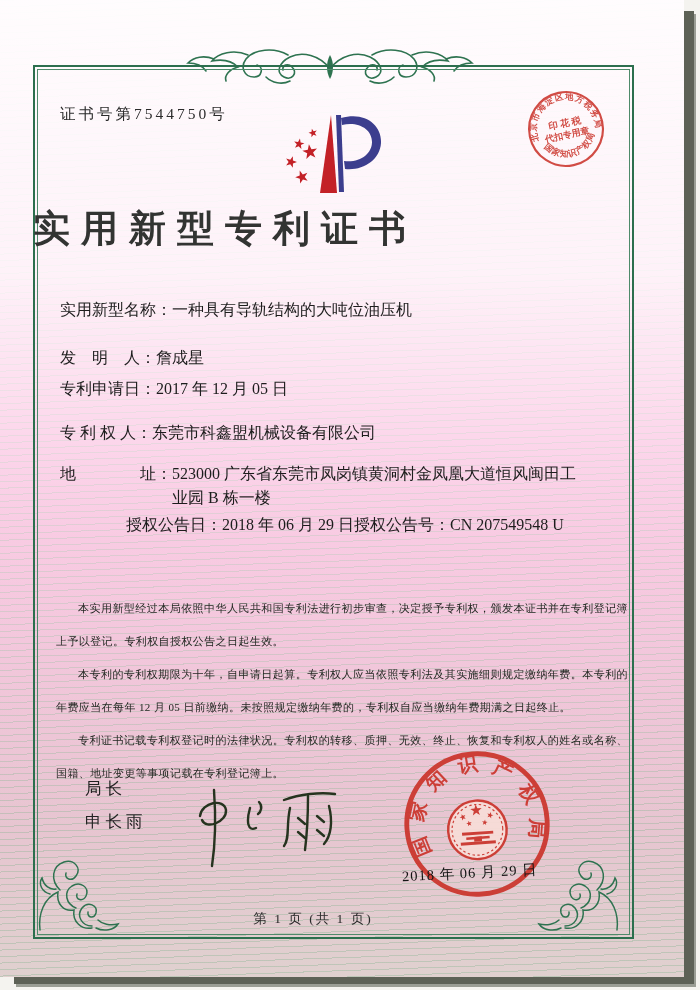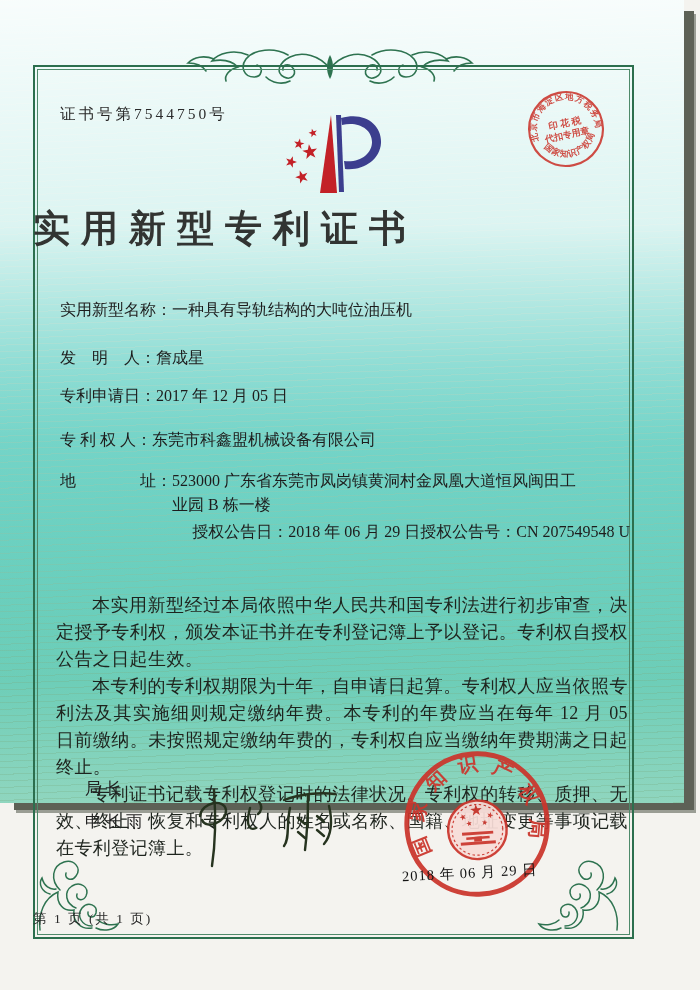--- a/index.html
+++ b/index.html
@@ -1,49 +1,49 @@
 <!DOCTYPE html>
 <html><head>
 <meta charset="utf-8">
 <style>
   html,body{margin:0;padding:0;}
   body{background:#eceae6;font-family:"Liberation Serif","DejaVu Serif",serif;}
   .stage{position:relative;width:700px;height:990px;background:#f4f3ef;overflow:hidden;}
-  .paper{position:absolute;left:0;top:0;width:684px;height:803px;background:#14b8a6;
+  .paper{position:absolute;left:0;top:0;width:684px;height:977px;background:#f9a8d4;
          box-shadow:12px 9px 0 -2px #5d6156, 14px 12px 0 -2px #9a9d94;}
   
   .paper::before{content:"";position:absolute;inset:0;pointer-events:none;
     background-image:
       linear-gradient(to bottom, rgba(255,255,255,.97) 0%, rgba(255,255,255,.85) 28%, rgba(255,255,255,.35) 55%, rgba(255,255,255,0) 85%),
       repeating-linear-gradient(178deg, rgba(122,176,136,.33) 0 1px, rgba(255,255,255,0) 1px 6.5px),
       linear-gradient(to bottom, rgba(255,255,255,0) 45%, rgba(210,230,204,.65) 100%);}
   .frame{position:absolute;left:33px;top:65px;width:597px;height:870px;border:2.5px solid #2c6f4e;}
   .frame-inner{position:absolute;inset:2px;border:1px solid #4e8a6a;pointer-events:none;}
   .cert-no{position:absolute;left:60px;top:104px;font-size:15.5px;letter-spacing:3px;color:#2b2b2b;}
   .logo{position:absolute;left:283px;top:112px;width:100px;height:86px;}
   .title{position:absolute;left:33px;top:204px;width:597px;
          font-size:37px;font-weight:bold;letter-spacing:11px;color:#323432;}
   .tax-stamp{position:absolute;left:521px;top:84px;width:90px;height:90px;transform:rotate(-12deg);opacity:.88;}
   .fields{position:absolute;left:60px;top:298px;width:560px;font-size:16px;color:#1d1d1d;}
   .frow{display:flex;line-height:24px;}
   .frow .lbl{flex:none;white-space:pre;}
   .frow .val{flex:1;}
-  .m1{margin-top:24px}.m2{margin-top:18px}.m3{margin-top:14px}.m4{margin-top:20px}.m5{margin-top:17px}.m6{margin-top:3px}
+  .m1{margin-top:24px}.m2{margin-top:18px}.m3{margin-top:7px}.m4{margin-top:20px}.m5{margin-top:17px}.m6{margin-top:3px}
   .addr .val{max-width:405px;}
-  .row-split{display:flex;justify-content:flex-end;}
+  .row-split{display:flex;justify-content:center;}
   .row-split .right{white-space:pre;margin-right:-10px;}
-  .paras{position:absolute;left:56px;top:592px;width:572px;font-size:18px;line-height:27px;
+  .paras{position:absolute;left:56px;top:592px;width:572px;font-size:11px;line-height:33px;
          color:#1e241e;letter-spacing:.4px;}
   .paras p{margin:0;text-indent:2em;text-align:justify;}
   .signer{position:absolute;left:85px;top:772px;font-size:16.5px;letter-spacing:4px;color:#222;line-height:33px;}
   .signature{position:absolute;left:172px;top:778px;width:185px;height:98px;}
   .big-seal{position:absolute;left:399px;top:746px;width:156px;height:156px;transform:rotate(-4deg);opacity:.93;}
   .seal-date{position:absolute;left:402px;top:863px;width:160px;font-size:14.5px;letter-spacing:1px;
              color:#141414;transform:rotate(-3deg);}
-  .footer{position:absolute;left:33px;top:910px;width:560px;font-size:13.5px;
+  .footer{position:absolute;left:33px;top:910px;width:560px;text-align:center;font-size:13.5px;
           letter-spacing:2px;color:#2a2a2a;}
   .ornament-top{position:absolute;left:170px;top:47px;width:320px;height:40px;}
   .flourish{position:absolute;width:100px;height:100px;}
   .flourish.bl{left:30px;top:834px;}
   .flourish.br{left:527px;top:834px;transform:scaleX(-1);}
 </style>
 </head>
 <body>
 
 <div class="stage">

